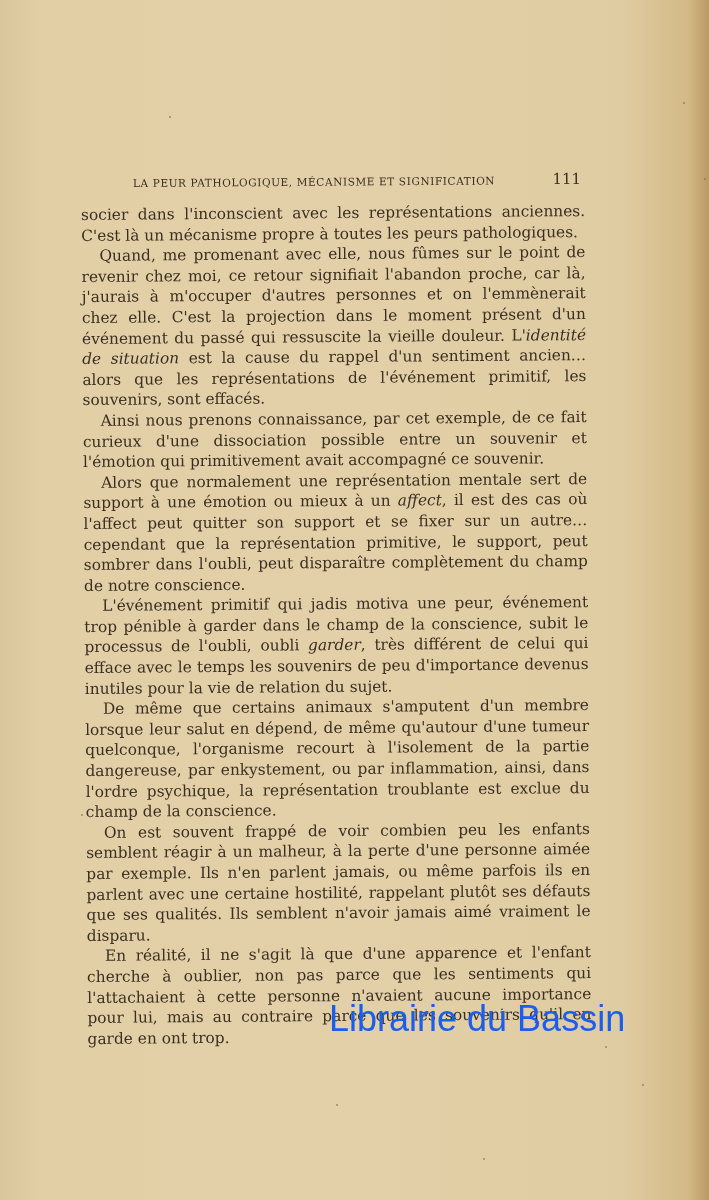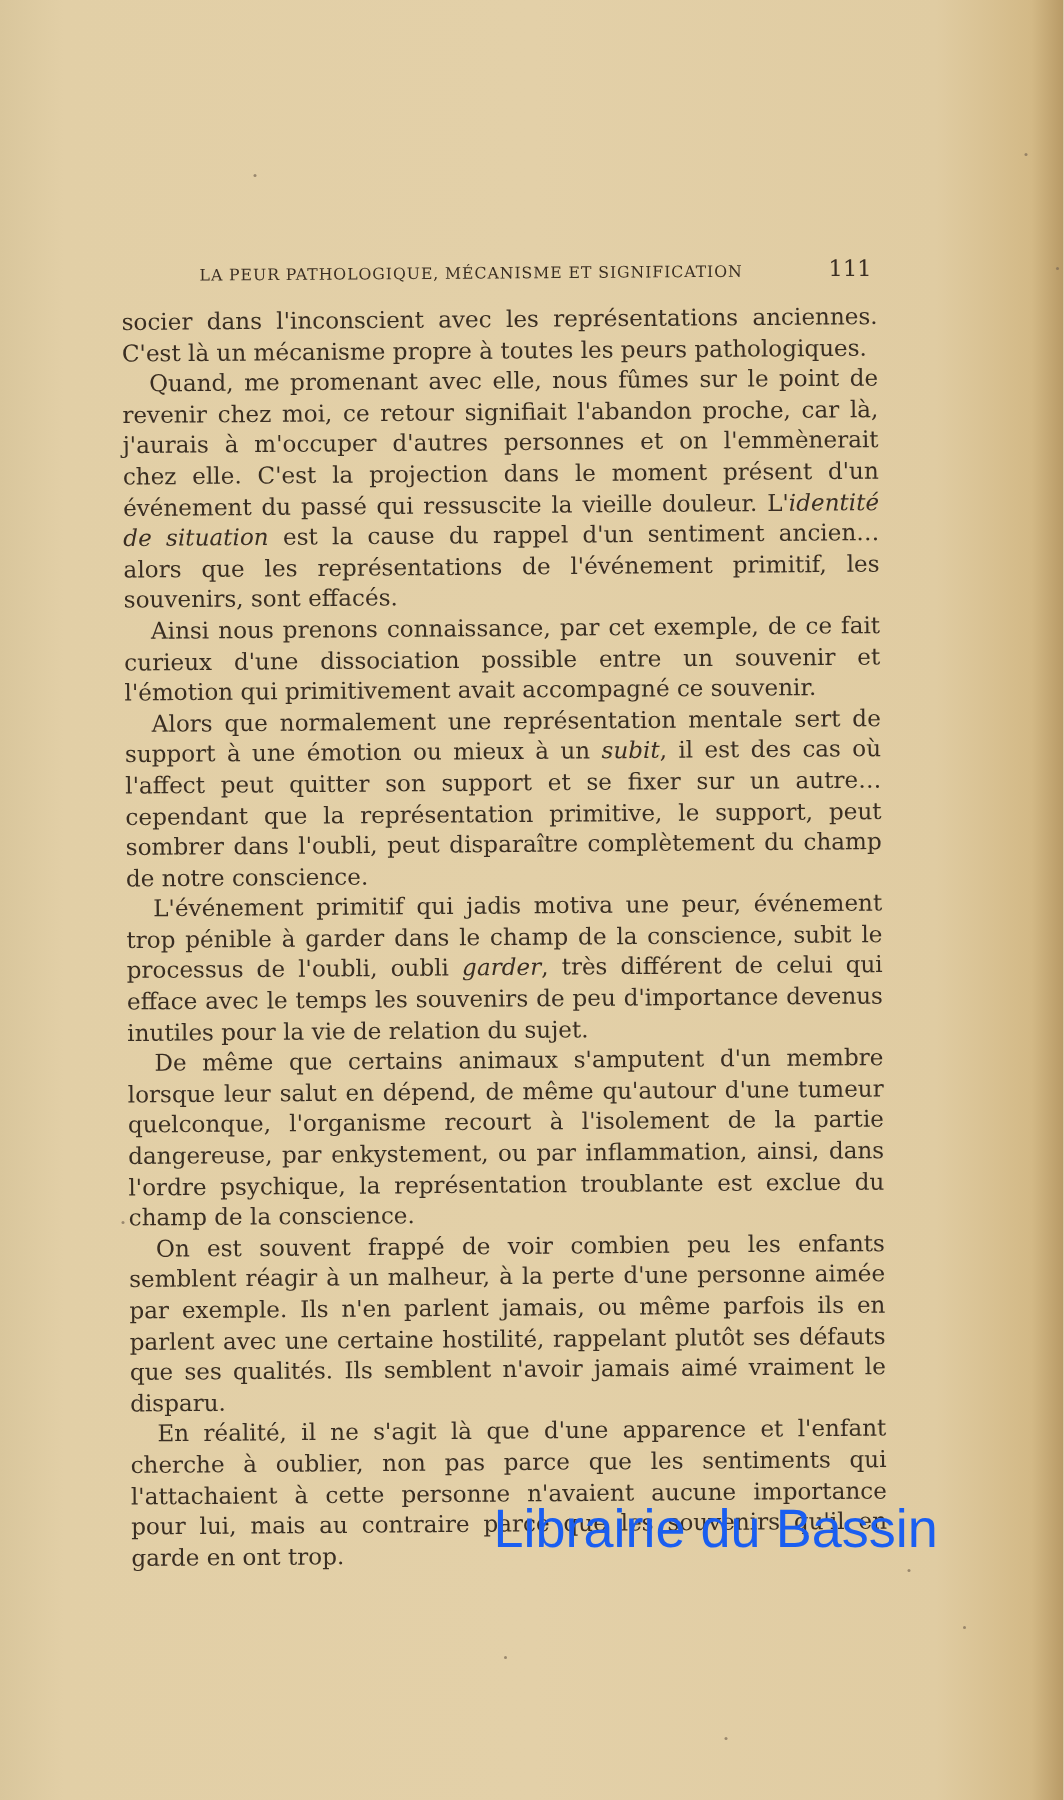--- a/index.html
+++ b/index.html
@@ -93,21 +93,21 @@
 <div class="page">
   <div class="running-head">
     <span class="title">La peur pathologique, mécanisme et signification</span>
     <span class="pnum">111</span>
   </div>
 
   <div class="body-text" id="body-text">
       <p class="cont"><span>socier dans l'inconscient avec les représentations anciennes. C'est là un mécanisme propre à toutes les peurs pathologiques.</span></p>
       <p><span>Quand, me promenant avec elle, nous fûmes sur le point de revenir chez moi, ce retour signifiait l'abandon proche, car là, j'aurais à m'occuper d'autres personnes et on l'emmènerait chez elle. C'est la projection dans le moment présent d'un événement du passé qui ressuscite la vieille douleur. L'</span><em>identité de situation</em><span> est la cause du rappel d'un sentiment ancien… alors que les représentations de l'événement primitif, les souvenirs, sont effacés.</span></p>
       <p><span>Ainsi nous prenons connaissance, par cet exemple, de ce fait curieux d'une dissociation possible entre un souvenir et l'émotion qui primitivement avait accompagné ce souvenir.</span></p>
-      <p><span>Alors que normalement une représentation mentale sert de support à une émotion ou mieux à un </span><em>subit</em><span>, il est des cas où l'affect peut quitter son support et se fixer sur un autre… cependant que la représentation primitive, le support, peut sombrer dans l'oubli, peut disparaître complètement du champ de notre conscience.</span></p>
+      <p><span>Alors que normalement une représentation mentale sert de support à une émotion ou mieux à un </span><em>affect</em><span>, il est des cas où l'affect peut quitter son support et se fixer sur un autre… cependant que la représentation primitive, le support, peut sombrer dans l'oubli, peut disparaître complètement du champ de notre conscience.</span></p>
       <p><span>L'événement primitif qui jadis motiva une peur, événement trop pénible à garder dans le champ de la conscience, subit le processus de l'oubli, oubli </span><em>garder</em><span>, très différent de celui qui efface avec le temps les souvenirs de peu d'importance devenus inutiles pour la vie de relation du sujet.</span></p>
       <p><span>De même que certains animaux s'amputent d'un membre lorsque leur salut en dépend, de même qu'autour d'une tumeur quelconque, l'organisme recourt à l'isolement de la partie dangereuse, par enkystement, ou par inflammation, ainsi, dans l'ordre psychique, la représentation troublante est exclue du champ de la conscience.</span></p>
       <p><span>On est souvent frappé de voir combien peu les enfants semblent réagir à un malheur, à la perte d'une personne aimée par exemple. Ils n'en parlent jamais, ou même parfois ils en parlent avec une certaine hostilité, rappelant plutôt ses défauts que ses qualités. Ils semblent n'avoir jamais aimé vraiment le disparu.</span></p>
       <p><span>En réalité, il ne s'agit là que d'une apparence et l'enfant cherche à oublier, non pas parce que les sentiments qui l'attachaient à cette personne n'avaient aucune importance pour lui, mais au contraire parce que les souvenirs qu'il en garde en ont trop.</span></p>
     </div>
 
   <div class="watermark" style="color: rgb(26, 94, 240);">Librairie du Bassin</div>
 
   <span class="speck" style="left:144px;top:116px;"></span>
   <span class="speck" style="left:658px;top:102px;"></span>

